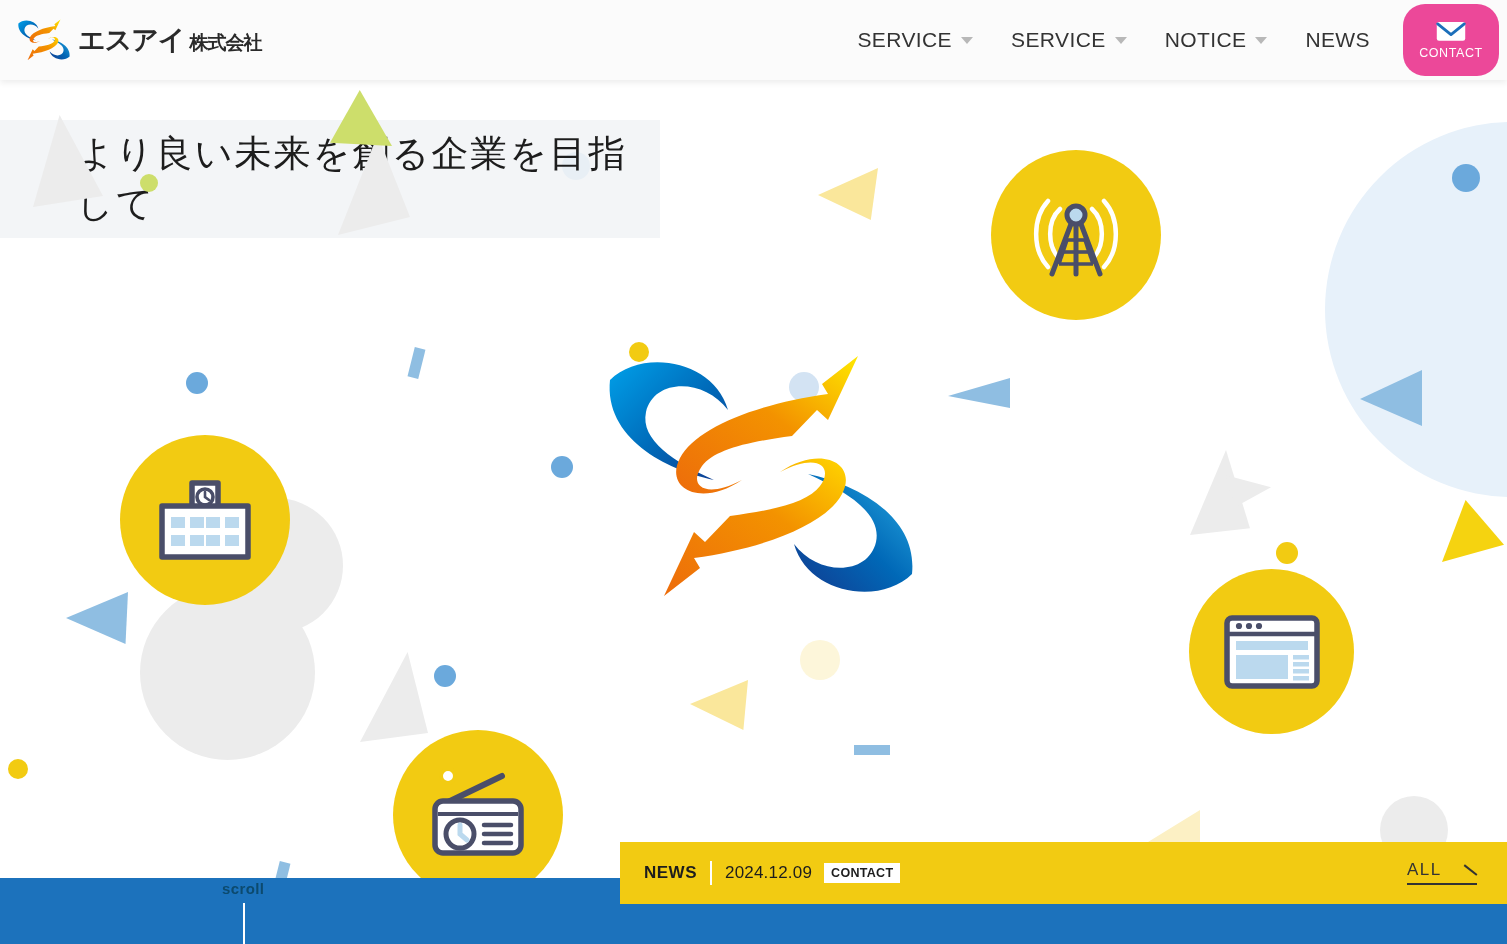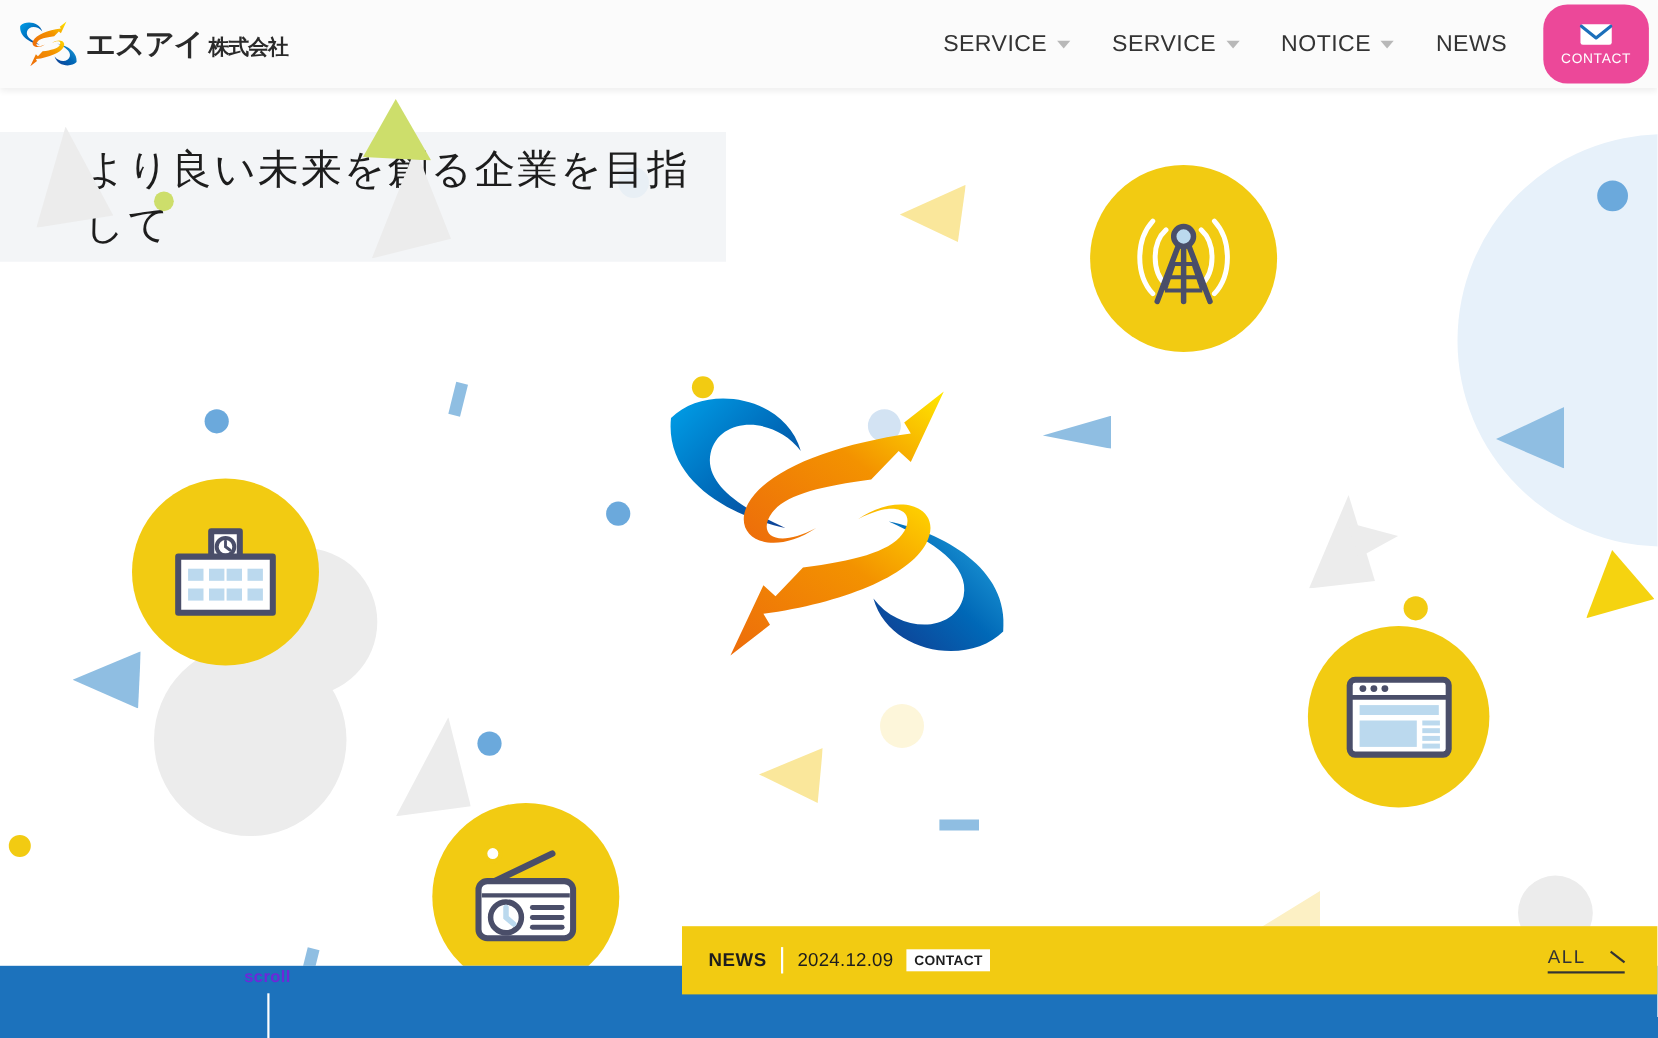--- a/index.html
+++ b/index.html
@@ -96,21 +96,21 @@
   .news-all-line:after {
     content:""; position:absolute; right:0; top:-9px; width:16px; height:1.5px;
     background:#333; transform:rotate(38deg); transform-origin:right center;
   }
 
   
   .scrollbar-blue {
     position:absolute; left:0; top:878px; width:1507px; height:66px; background:#1c72bc; z-index:20;
   }
   .scroll-txt {
-    position:absolute; left:222px; top:880px; color:#6d28d9; font-size:15px; font-weight:bold;
+    position:absolute; left:222px; top:880px; color:#0c4a6e; font-size:15px; font-weight:bold;
     letter-spacing:.4px; z-index:25;
   }
   .scroll-line {
     position:absolute; left:243px; top:903px; width:1.6px; height:41px; background:#fff; z-index:25;
   }
 </style>
 </head>
 <body>
 
 <div id="stage">

